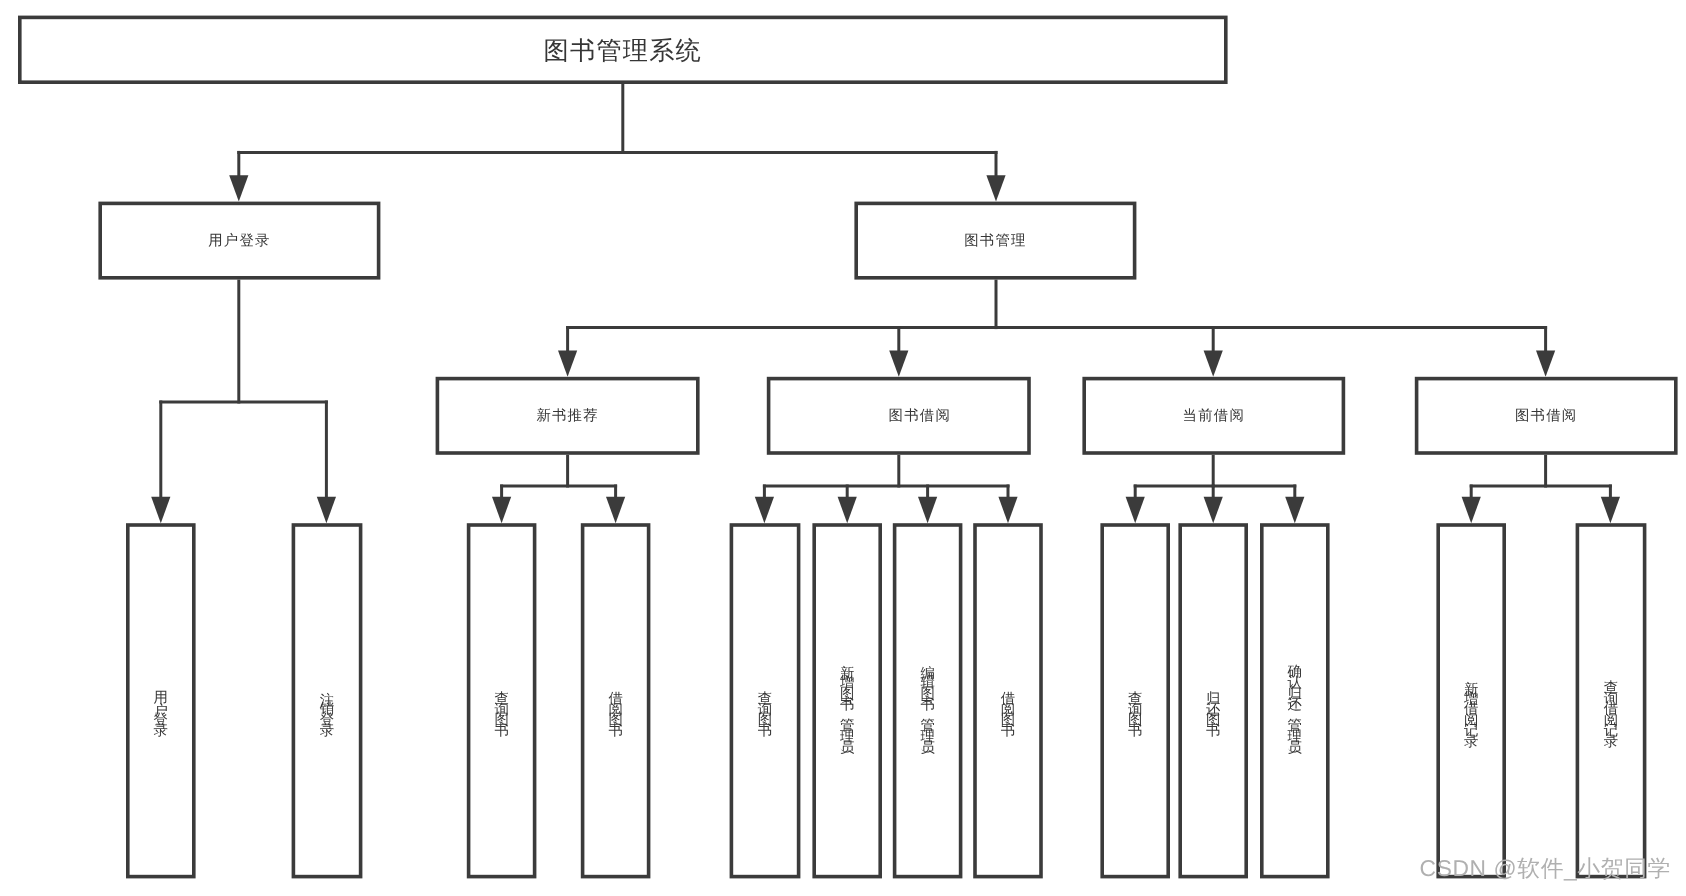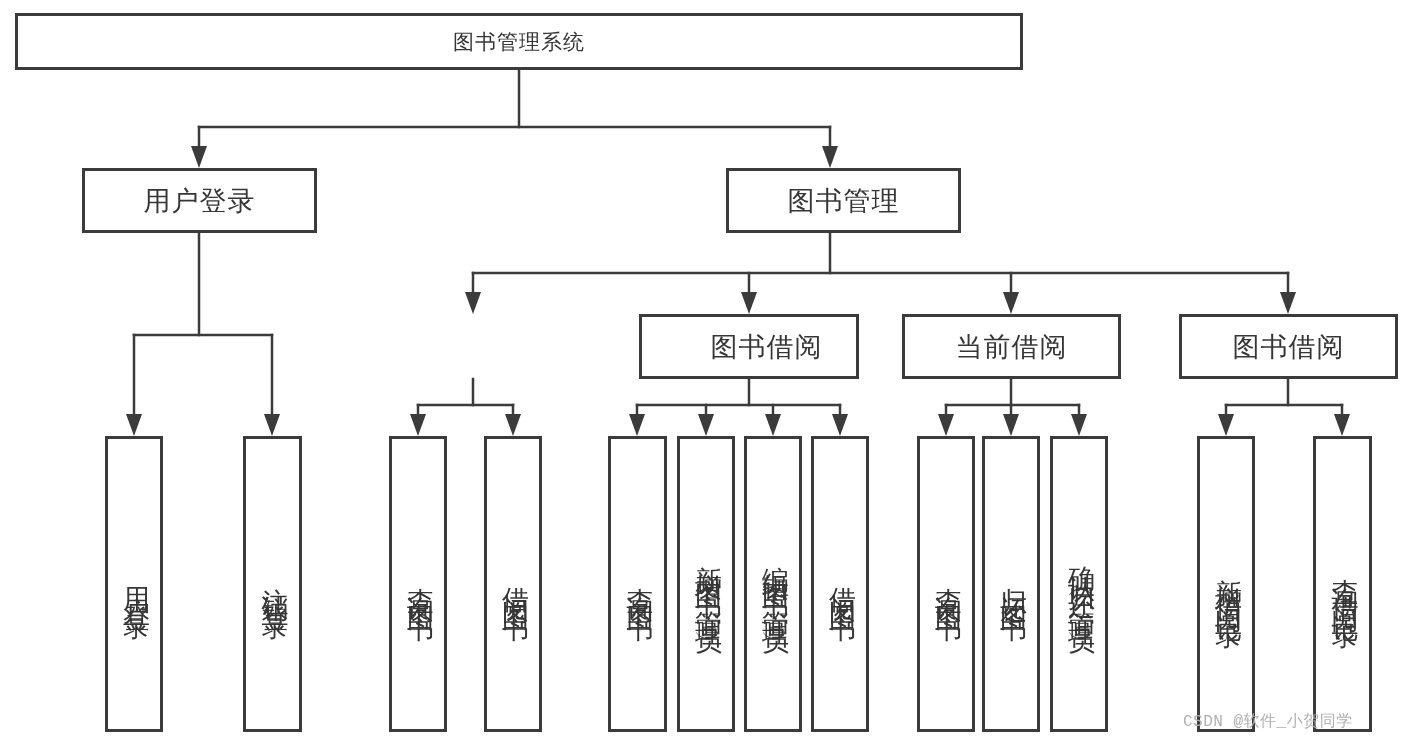--- a/index.html
+++ b/index.html
@@ -2,50 +2,50 @@
 <html><head>
 <meta charset="utf-8">
 <style>
   html, body { margin: 0; padding: 0; background: #ffffff; }
   #canvas {
     position: relative;
     width: 1405px;
     height: 747px;
     background: #ffffff;
     overflow: hidden;
-    font-family: Liberation Mono, monospace;
+    font-family: Liberation Sans, sans-serif;
   }
   #wires { position: absolute; left: 0; top: 0; width: 1405px; height: 747px; }
   .box {
     position: absolute;
     box-sizing: border-box;
     border: 3px solid #3b3b3b;
     background: #ffffff;
     display: flex;
     align-items: center;
     justify-content: center;
     color: #363636;
-    font-size: 27px;
+    font-size: 12px;
     letter-spacing: 1px;
   }
   .box.root { font-size: 21px; }
   .box.vert span {
     writing-mode: vertical-rl;
     text-orientation: mixed;
     letter-spacing: 9px;
     line-height: 1;
     white-space: nowrap;
   }
   .watermark {
     position: absolute;
     left: 1183px;
     top: 711px;
     width: 220px;
     color: #b0b0b0;
-    font-size: 16px;
+    font-size: 19px;
     white-space: nowrap;
     letter-spacing: 0.5px;
   }
 </style>
 </head>
 <body>
 
 <div id="canvas">
 
   <svg id="wires" viewBox="0 0 1405 747" xmlns="http://www.w3.org/2000/svg">
@@ -117,24 +117,27 @@
     </g>
   </svg>
 
   <div class="box root" style="left:15px; top:13px; width:1008px; height:57px;">
     <span>图书管理系统</span>
   </div>
 
   <div class="box" style="left:82px; top:168px; width:235px; height:65px;">
     <span>用户登录</span>
   </div>
-  <div class="box" style="left:712px; top:168px; width:235px; height:65px;margin-left:14px;">
+  <div class="box" style="left:712px; top:168px; width:235px; height:65px;">
     <span>图书管理</span>
   </div>
 
+  <div class="box" style="left:363px; top:314px; width:220px; height:65px;">
+    <span>新书推荐</span>
+  </div>
   <div class="box" style="left:639px; top:314px; width:220px; height:65px;padding-left:35px;">
     <span>图书借阅</span>
   </div>
   <div class="box" style="left:902px; top:314px; width:219px; height:65px;text-align:right;">
     <span>当前借阅</span>
   </div>
   <div class="box" style="left:1179px; top:314px; width:219px; height:65px;">
     <span>图书借阅</span>
   </div>
 

